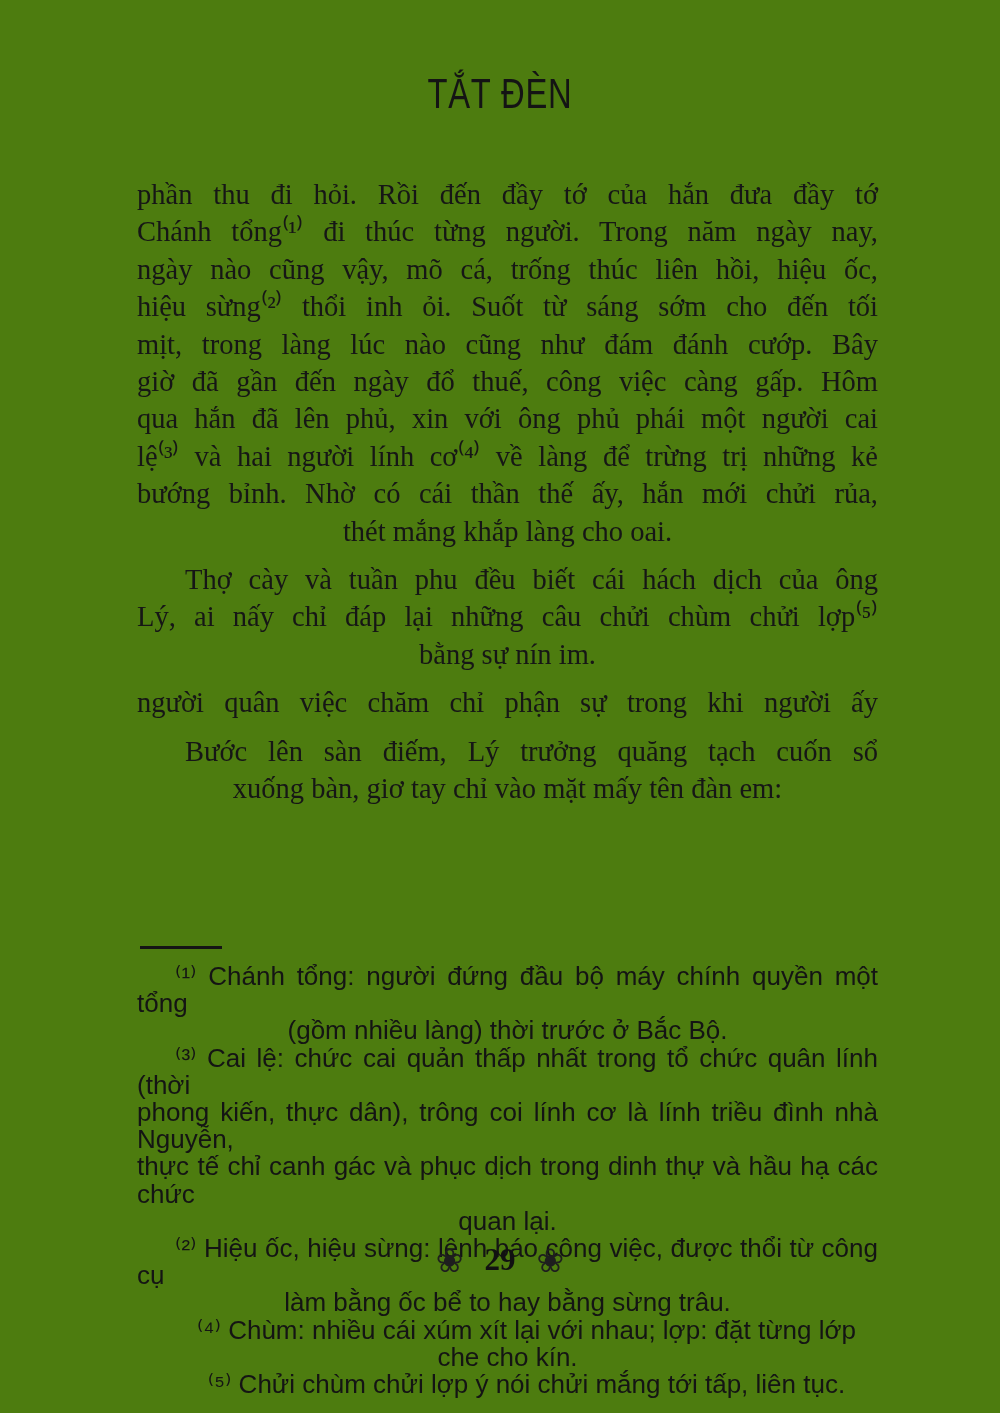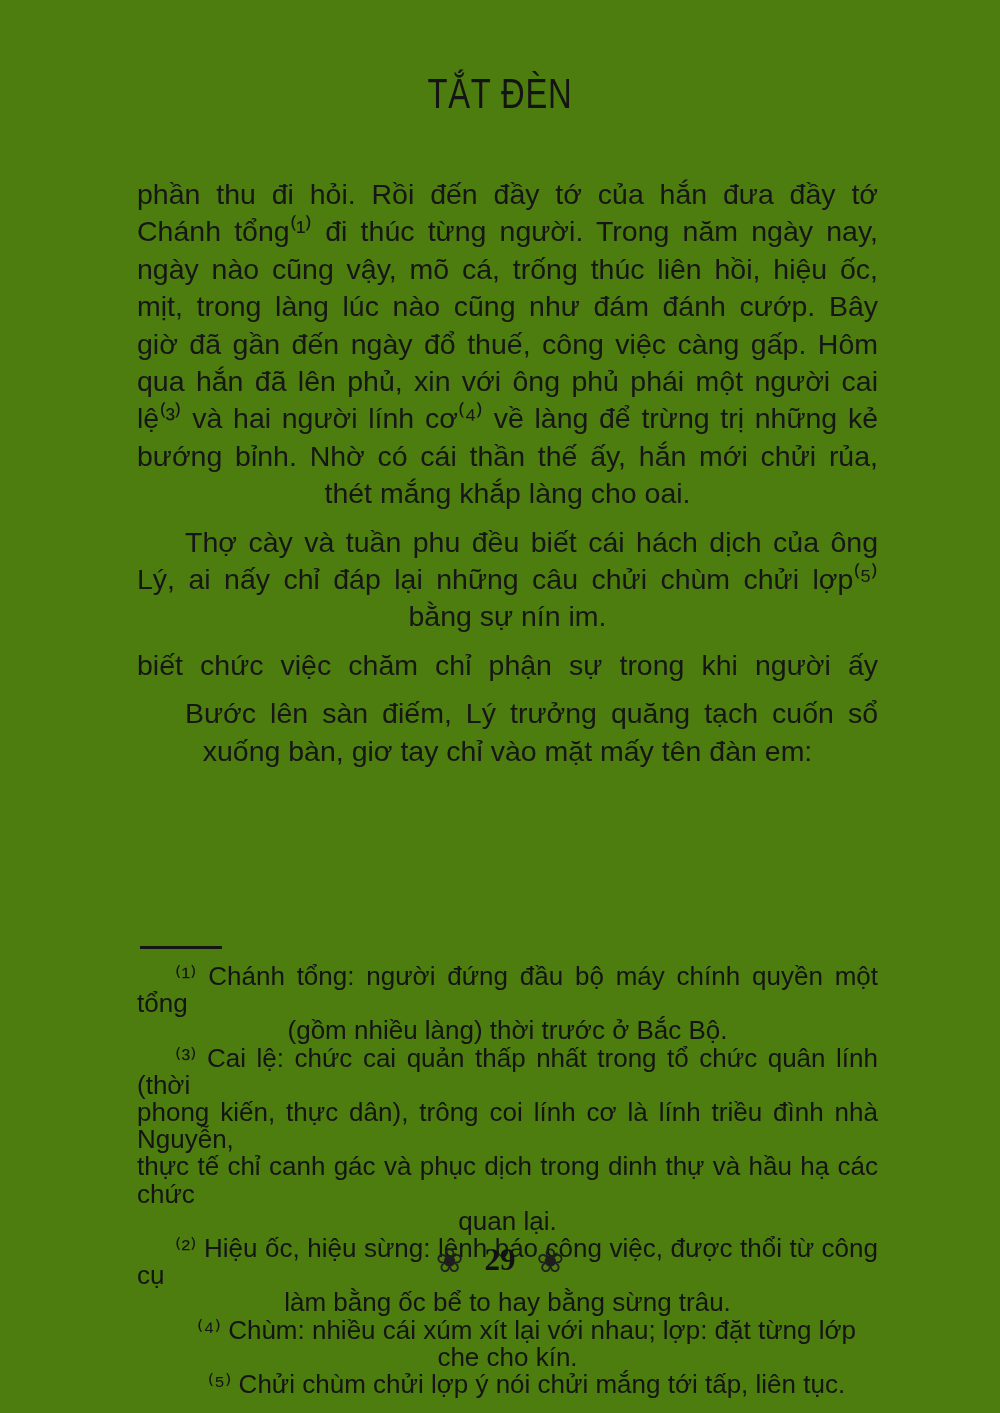--- a/index.html
+++ b/index.html
@@ -29,21 +29,21 @@
     display: inline-block;
     transform: scaleX(0.78);
     transform-origin: center;
   }
   
   .bodytext {
     position: absolute;
     left: 137px;
     top: 176px;
     width: 741px;
-    font-family: Liberation Sans, sans-serif;
+    font-family: Liberation Serif, serif;
     font-size: 28.5px;
     line-height: 37.4px;
     color: #161616;
   }
   .para { margin: 0 0 11px 0; }
   .line { width: 100%; }
   .jline { text-align: justify; text-align-last: justify; -moz-text-align-last: justify; }
   .lline { text-align: center; }
   .indent { text-indent: 48px; }
   
@@ -99,34 +99,35 @@
 
   <div class="title">
     <span class="title-inner">TẮT ĐÈN</span>
   </div>
 
   <div class="bodytext">
       <div class="para">
         <div class="line jline">phần thu đi hỏi. Rồi đến đầy tớ của hắn đưa đầy tớ</div>
         <div class="line jline">Chánh tổng⁽¹⁾ đi thúc từng người. Trong năm ngày nay,</div>
         <div class="line jline">ngày nào cũng vậy, mõ cá, trống thúc liên hồi, hiệu ốc,</div>
+        <div class="line jline">hiệu sừng⁽²⁾ thổi inh ỏi. Suốt từ sáng sớm cho đến tối</div>
         <div class="line jline">mịt, trong làng lúc nào cũng như đám đánh cướp. Bây</div>
         <div class="line jline">giờ đã gần đến ngày đổ thuế, công việc càng gấp. Hôm</div>
         <div class="line jline">qua hắn đã lên phủ, xin với ông phủ phái một người cai</div>
         <div class="line jline">lệ⁽³⁾ và hai người lính cơ⁽⁴⁾ về làng để trừng trị những kẻ</div>
         <div class="line jline">bướng bỉnh. Nhờ có cái thần thế ấy, hắn mới chửi rủa,</div>
         <div class="line lline">thét mắng khắp làng cho oai.</div>
       </div>
       <div class="para">
         <div class="line jline indent">Thợ cày và tuần phu đều biết cái hách dịch của ông</div>
         <div class="line jline">Lý, ai nấy chỉ đáp lại những câu chửi chùm chửi lợp⁽⁵⁾</div>
         <div class="line lline">bằng sự nín im.</div>
       </div>
       <div class="para">
-        <div class="line jline">biết chức việc chăm chỉ phận sự trong khi người ấy</div>
+        <div class="line jline">người quân việc chăm chỉ phận sự trong khi người ấy</div>
       </div>
       <div class="para">
         <div class="line jline indent">Bước lên sàn điếm, Lý trưởng quăng tạch cuốn sổ</div>
         <div class="line lline">xuống bàn, giơ tay chỉ vào mặt mấy tên đàn em:</div>
       </div>
     </div>
 
   <div class="fn-rule"></div>
 
   <div class="footnotes">

